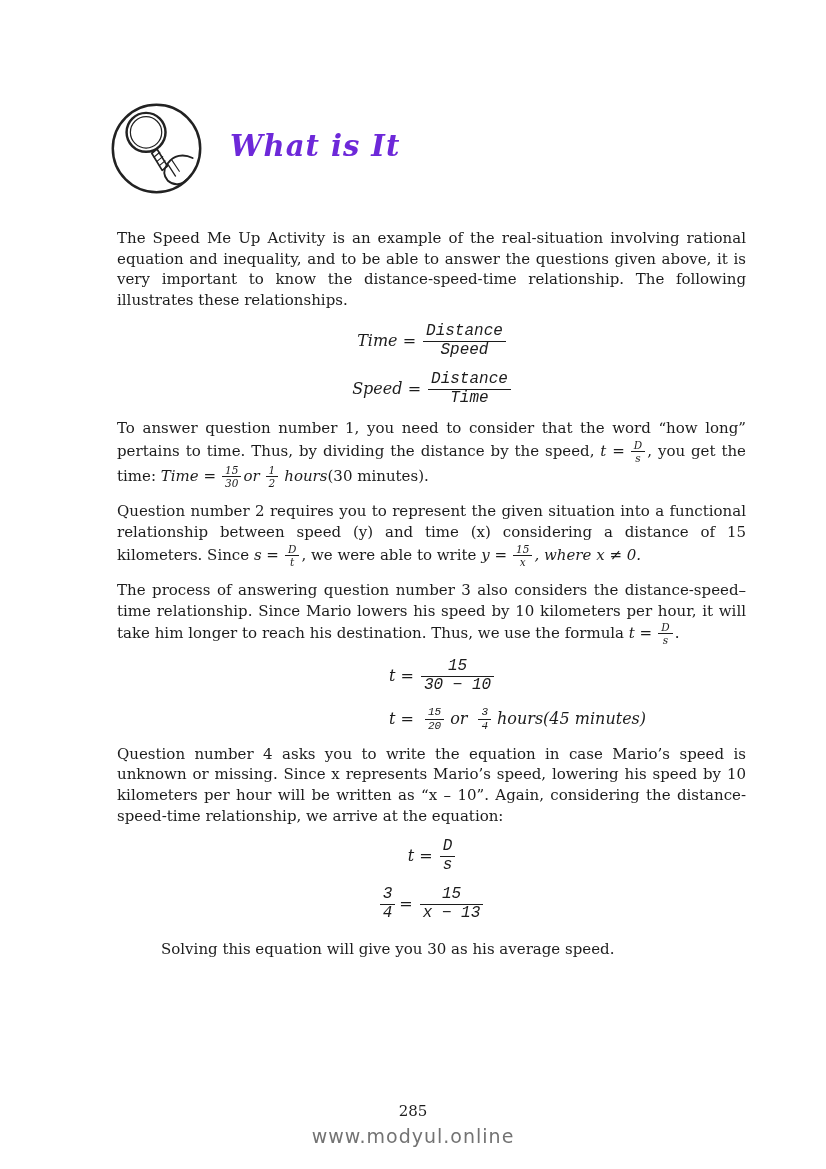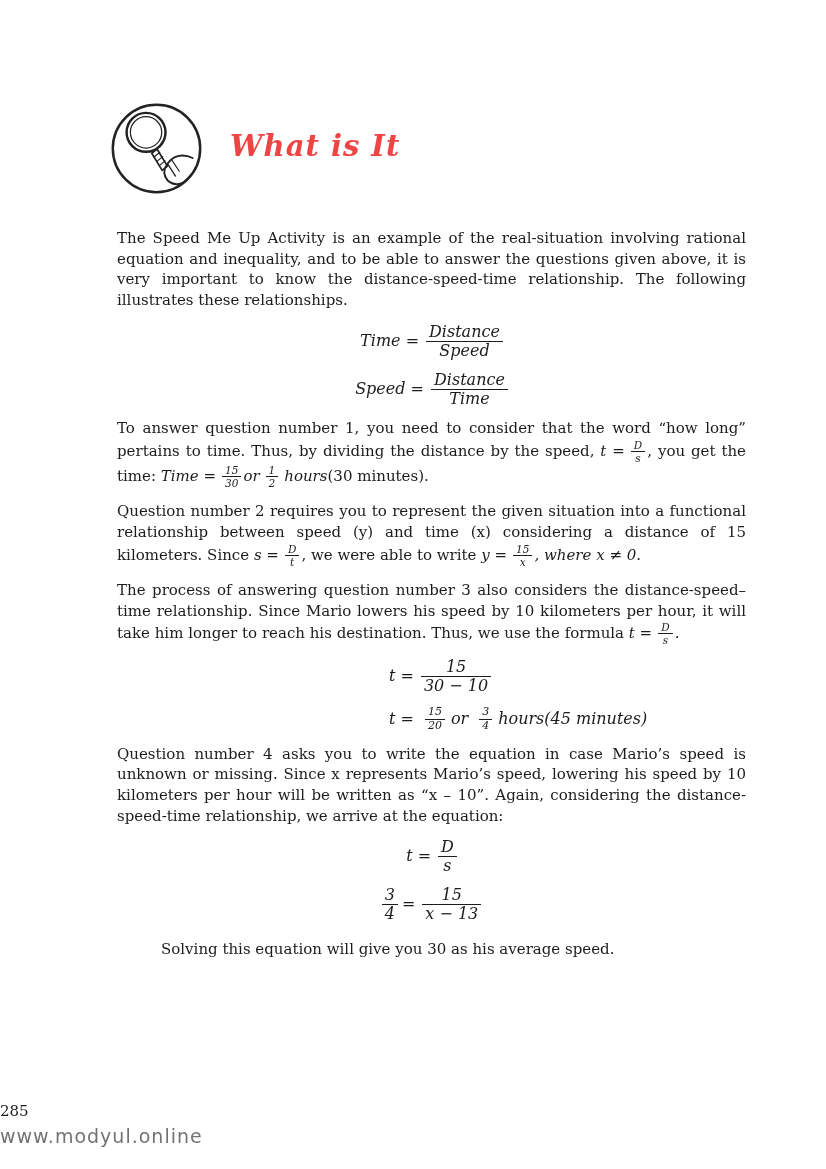--- a/index.html
+++ b/index.html
@@ -28,21 +28,21 @@
     width: 95px;
     height: 95px;
     flex: 0 0 auto;
   }
   .page-title {
     font-family: "DejaVu Serif", serif;
     font-size: 29px;
     font-weight: bold;
     font-style: italic;
     letter-spacing: 1px;
-    color: #ef4444;
+    color: #6d28d9;
     padding-bottom: 6px;
   }
 
   
   .content {
     position: absolute;
     top: 228px;
     left: 117px;
     width: 629px;
     font-size: 15px;
@@ -67,40 +67,40 @@
   .frac-sm { font-size: 10.5px; margin: 0 2px; }
   .frac-sm > span { line-height: 1.15; }
 
   
   .math-block {
     text-align: center;
     font-style: italic;
     font-size: 16px;
     margin: 9px 0 11px 0;
   }
-  .math-block .frac { font-size: 16px; margin-left: 7px; }
+  .math-block .frac { font-size: 16px; margin-left: 7px; font-family: Liberation Mono, monospace; }
   .math-label { font-style: italic; }
   .work-block { text-align: left; padding-left: 272px; }
   .work-block .frac-sm { font-size: 11px; }
   .mspace { display: inline-block; width: 4px; }
 
   
   .closing {
     margin-top: 16px;
     text-indent: 44px;
     text-align: left;
   }
 
   
   .footer {
     position: absolute;
     left: 0;
     right: 0;
     bottom: 22px;
-    text-align: left;
+    text-align: center;
   }
   .page-number {
     font-size: 15px;
     color: #1c1c1c;
     margin-bottom: 5px;
   }
   .watermark {
     font-family: "DejaVu Sans", sans-serif;
     font-size: 19px;
     letter-spacing: 1px;

